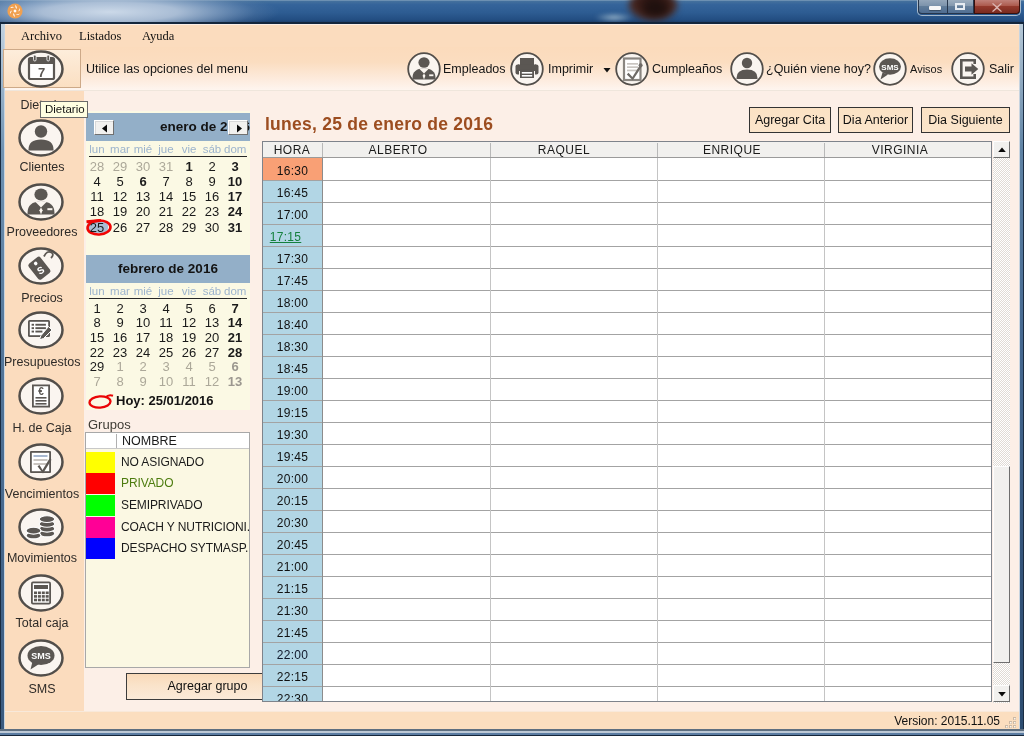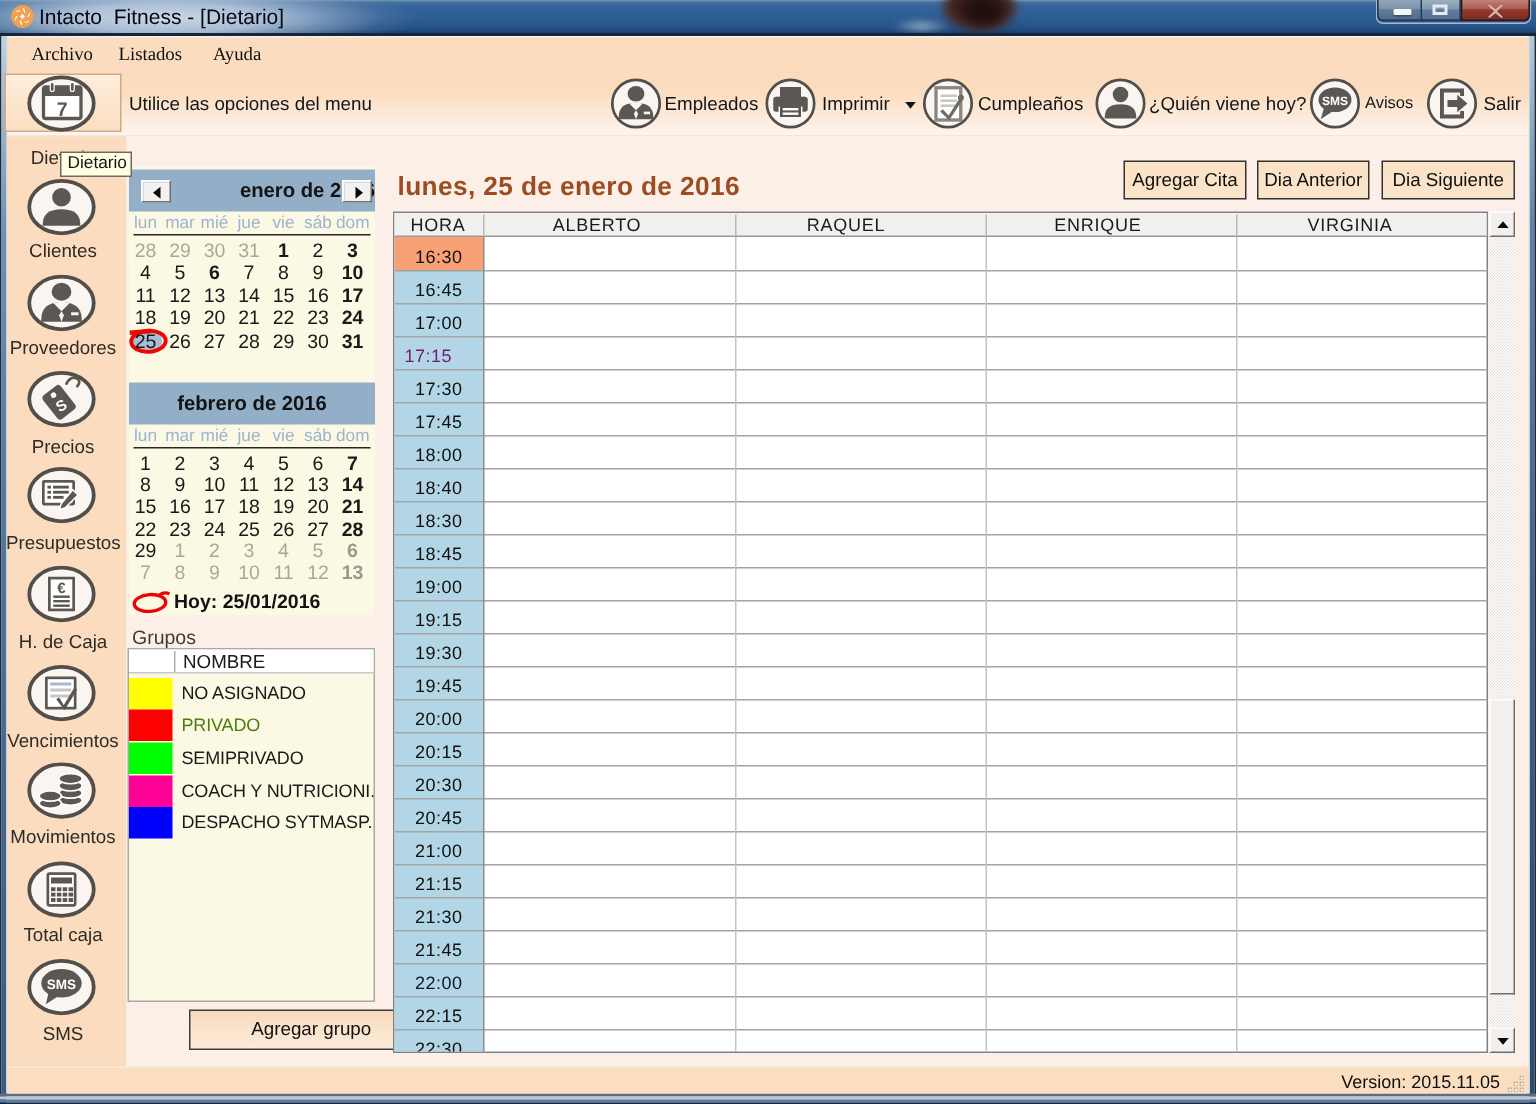--- a/index.html
+++ b/index.html
@@ -33,21 +33,20 @@
   <g fill="#FFFFFF">
    <path d="M8 2 Q10.5 3.5 9.5 6 Q8.5 5 8 2 Z"></path>
    <path d="M13 5 Q13.5 8 11 8.5 Q12 7 13 5 Z"></path>
    <path d="M13 10.5 Q11 13 9 11.5 Q11 11.5 13 10.5 Z"></path>
    <path d="M8 14 Q5.5 12.5 6.5 10 Q7.5 11 8 14 Z"></path>
    <path d="M3 11 Q2.5 8 5 7.5 Q4 9 3 11 Z"></path>
    <path d="M3.2 5 Q5 3 7 4.5 Q5 4.5 3.2 5 Z"></path>
    <rect x="6.8" y="6.8" width="2.4" height="2.4" transform="rotate(45 8 8)"></rect>
   </g>
  </svg>
- <div class="ab" style="left:26px;top:0;height:22px;line-height:22px;font-size:14px;color:#06080F;">Intacto&nbsp; Fitness - [Dietario]</div>
 </div>
 <div class="ab" style="left:0;top:22px;width:1024px;height:2px;background:#13263C;"></div>
 
 <div class="ab" style="left:917px;top:0;width:104px;height:17px;">
  <div class="ab" style="left:0;top:0;width:104px;height:16px;border:1px solid #A8BACC;border-top:none;border-radius:0 0 5px 5px;"></div>
  <div class="ab" style="left:1px;top:0;width:30px;height:14px;border:1px solid #26364C;border-top:none;border-radius:0 0 0 4px;background:linear-gradient(180deg,#93A6BA 0%,#7C93AB 45%,#607C99 50%,#4F6D92 100%);">
    <div style="position:absolute;left:10px;top:6px;width:12px;height:3.5px;background:#F6F6F6;border-radius:1px;box-shadow:0 1px 1px rgba(0,0,0,0.35);"></div>
  </div>
  <div class="ab" style="left:31px;top:0;width:26px;height:14px;border:1px solid #26364C;border-top:none;border-left:none;background:linear-gradient(180deg,#9DAEBF 0%,#8399AF 45%,#647F9B 50%,#516F94 100%);">
    <div style="position:absolute;left:7px;top:2.5px;width:10px;height:7px;border:2px solid #E6ECF2;background:transparent;"></div>
@@ -279,21 +278,21 @@
 <div class="ab" style="left:0;top:484px;width:728px;height:1px;background:#A3A3A3;"></div>
 <div class="ab" style="left:0;top:506px;width:728px;height:1px;background:#A3A3A3;"></div>
 <div class="ab" style="left:0;top:528px;width:728px;height:1px;background:#A3A3A3;"></div>
 <div class="ab" style="left:59px;top:0;width:1px;height:543px;background:#8C8C8C;"></div>
 <div class="ab" style="left:227px;top:0;width:1px;height:543px;background:#C4C4C4;"></div>
 <div class="ab" style="left:394px;top:0;width:1px;height:543px;background:#C4C4C4;"></div>
 <div class="ab" style="left:561px;top:0;width:1px;height:543px;background:#C4C4C4;"></div>
 <div class="ab" style="left:0;top:0px;width:59px;height:22px;text-align:center;line-height:27px;font-size:12px;letter-spacing:0.3px;color:#101010;">16:30</div>
 <div class="ab" style="left:0;top:22px;width:59px;height:22px;text-align:center;line-height:27px;font-size:12px;letter-spacing:0.3px;color:#101010;">16:45</div>
 <div class="ab" style="left:0;top:44px;width:59px;height:22px;text-align:center;line-height:27px;font-size:12px;letter-spacing:0.3px;color:#101010;">17:00</div>
-<div class="ab" style="left:0;top:66px;width:45px;height:22px;text-align:center;line-height:27px;font-size:12px;letter-spacing:0.3px;color:#701a75;">17:15</div>
+<div class="ab" style="left:0;top:66px;width:45px;height:22px;text-align:center;line-height:27px;font-size:12px;letter-spacing:0.3px;color:#15803d;text-decoration:underline;">17:15</div>
 <div class="ab" style="left:0;top:88px;width:59px;height:22px;text-align:center;line-height:27px;font-size:12px;letter-spacing:0.3px;color:#101010;">17:30</div>
 <div class="ab" style="left:0;top:110px;width:59px;height:22px;text-align:center;line-height:27px;font-size:12px;letter-spacing:0.3px;color:#101010;">17:45</div>
 <div class="ab" style="left:0;top:132px;width:59px;height:22px;text-align:center;line-height:27px;font-size:12px;letter-spacing:0.3px;color:#101010;">18:00</div>
 <div class="ab" style="left:0;top:154px;width:59px;height:22px;text-align:center;line-height:27px;font-size:12px;letter-spacing:0.3px;color:#101010;">18:40</div>
 <div class="ab" style="left:0;top:176px;width:59px;height:22px;text-align:center;line-height:27px;font-size:12px;letter-spacing:0.3px;color:#101010;">18:30</div>
 <div class="ab" style="left:0;top:198px;width:59px;height:22px;text-align:center;line-height:27px;font-size:12px;letter-spacing:0.3px;color:#101010;">18:45</div>
 <div class="ab" style="left:0;top:220px;width:59px;height:22px;text-align:center;line-height:27px;font-size:12px;letter-spacing:0.3px;color:#101010;">19:00</div>
 <div class="ab" style="left:0;top:242px;width:59px;height:22px;text-align:center;line-height:27px;font-size:12px;letter-spacing:0.3px;color:#101010;">19:15</div>
 <div class="ab" style="left:0;top:264px;width:59px;height:22px;text-align:center;line-height:27px;font-size:12px;letter-spacing:0.3px;color:#101010;">19:30</div>
 <div class="ab" style="left:0;top:286px;width:59px;height:22px;text-align:center;line-height:27px;font-size:12px;letter-spacing:0.3px;color:#101010;">19:45</div>

